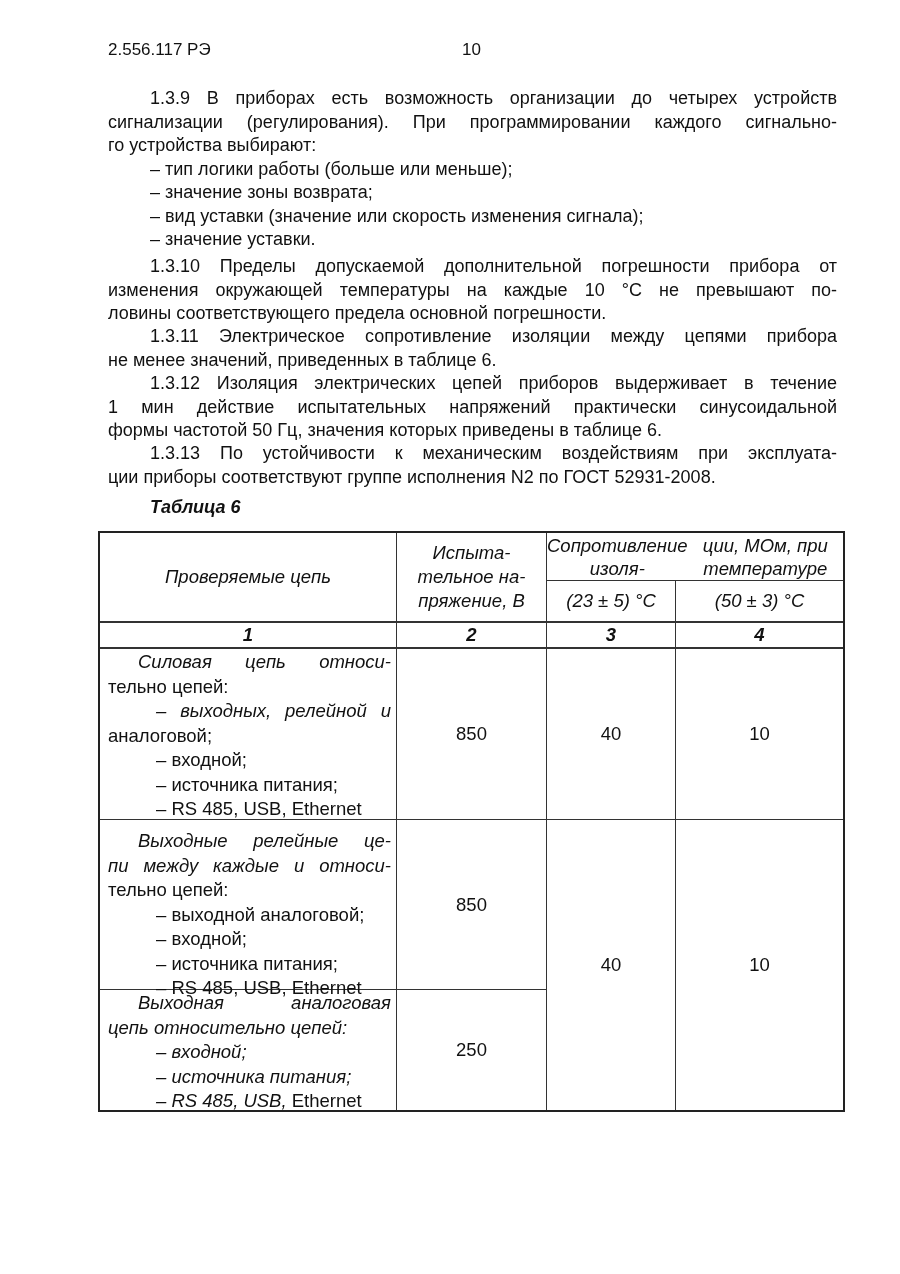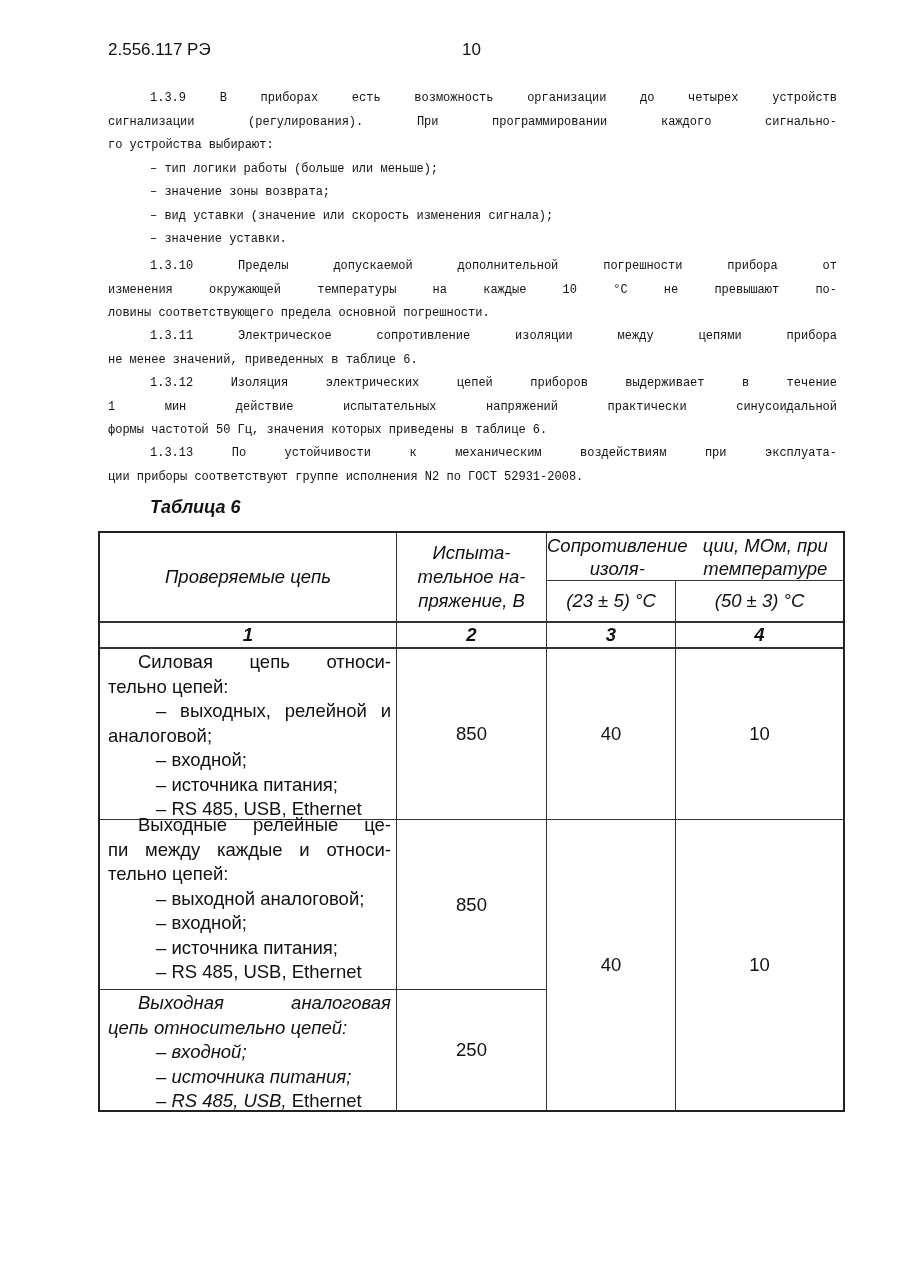--- a/index.html
+++ b/index.html
@@ -1,36 +1,36 @@
 <!DOCTYPE html>
 <html><head>
 <meta charset="utf-8">
 <style>
   html, body { margin: 0; padding: 0; background: #ffffff; }
   body { width: 900px; height: 1274px; position: relative; overflow: hidden;
          font-family: "Liberation Sans", sans-serif; color: #111; }
   .abs { position: absolute; }
   .hdr { top: 40px; font-size: 17px; line-height: 20px; text-align: center; }
-  .text { left: 108px; width: 729px; font-size: 12px; line-height: 23.5px; font-family: Liberation Mono, monospace; }
+  .text { left: 108px; width: 729px; font-size: 18px; line-height: 23.5px; }
   .line { display: block; white-space: nowrap; height: 23.5px; }
   .just { text-align: justify; text-align-last: justify; white-space: normal; }
   .ind { padding-left: 42px; }
   .dash { padding-left: 42px; }
   .caption { left: 150px; top: 497px; font-size: 18px; font-weight: bold; font-style: italic; }
 
   
   .tbl { left: 98px; top: 531px; width: 747px; height: 581px; border: 2px solid #222; box-sizing: border-box; }
   .vline, .hline { position: absolute; background: #333; }
   .cell { position: absolute; font-size: 18.5px; line-height: 24px; box-sizing: border-box; }
   .center { display: flex; align-items: center; justify-content: center; text-align: center; }
   .it { font-style: italic; }
   .b { font-weight: bold; }
   .c1 { left: 0; width: 297px; padding: 0 6px 0 8px; }
   .cl { display: block; white-space: nowrap; height: 24.5px; }
-  .cj { text-align: justify; text-align-last: justify; }
+  .cj { text-align: justify; text-align-last: justify; font-style: italic; }
   .ci { padding-left: 30px; }
   .cd { padding-left: 48px; }
 </style>
 </head>
 <body>
 
 <div class="abs hdr" style="left:108px;">2.556.117 РЭ</div>
 <div class="abs hdr" style="left:462px;">10</div>
 
 <div class="abs text" style="top:87px;">
@@ -103,21 +103,21 @@
     <span class="cl cj cd">– выходных, релейной и</span>
     <span class="cl">аналоговой;</span>
     <span class="cl cd">– входной;</span>
     <span class="cl cd">– источника питания;</span>
     <span class="cl cd">– RS 485, USB, Ethernet</span>
   </div>
   <div class="cell center" style="left:297px; top:116px; width:149px; height:170px;">850</div>
   <div class="cell center" style="left:447px; top:116px; width:128px; height:170px;">40</div>
   <div class="cell center" style="left:576px; top:116px; width:167px; height:170px;">10</div>
 
-  <div class="cell c1" style="top:280px;">
+  <div class="cell c1" style="top:296px;">
     <span class="cl cj ci">Выходные релейные це-</span>
     <span class="cl cj">пи между каждые  и относи-</span>
     <span class="cl">тельно цепей:</span>
     <span class="cl cd">– выходной аналоговой;</span>
     <span class="cl cd">– входной;</span>
     <span class="cl cd">– источника питания;</span>
     <span class="cl cd">– RS 485, USB, Ethernet</span>
   </div>
   <div class="cell center" style="left:297px; top:287px; width:149px; height:169px;">850</div>
   <div class="cell center" style="left:447px; top:287px; width:128px; height:290px;">40</div>

